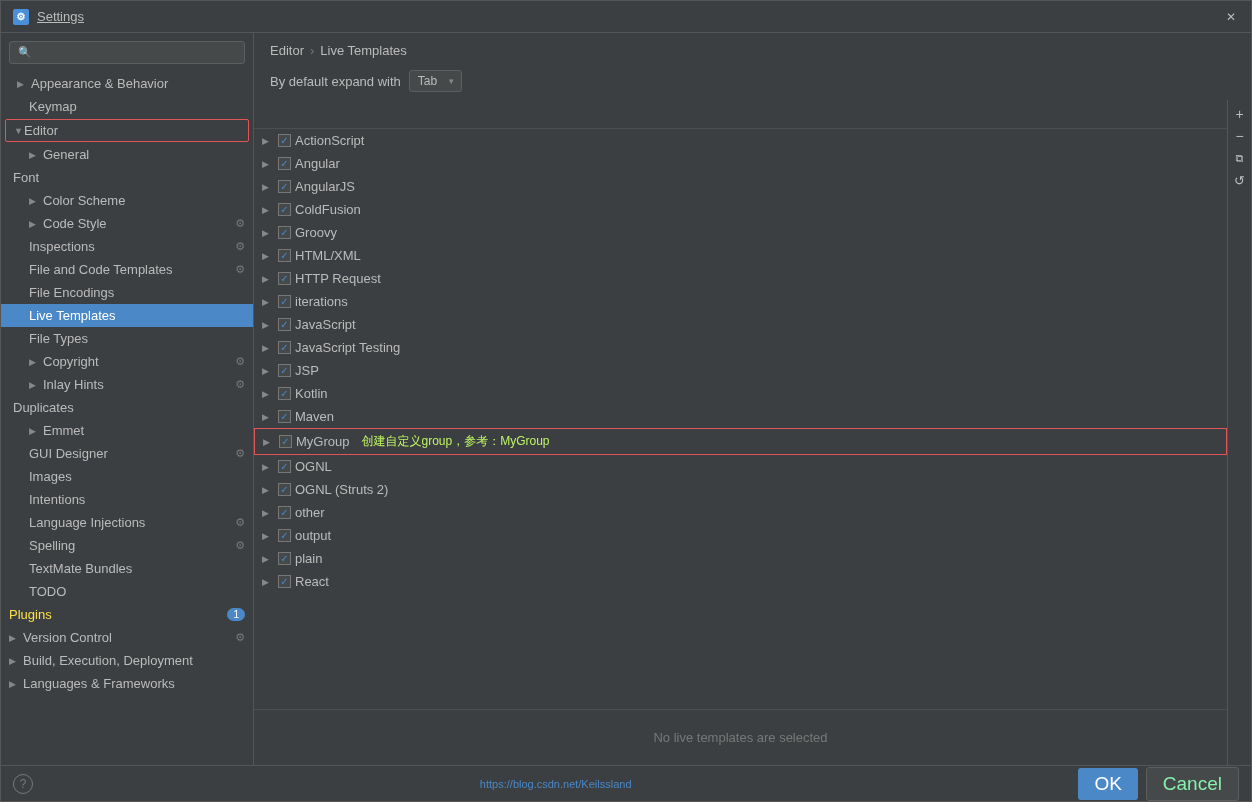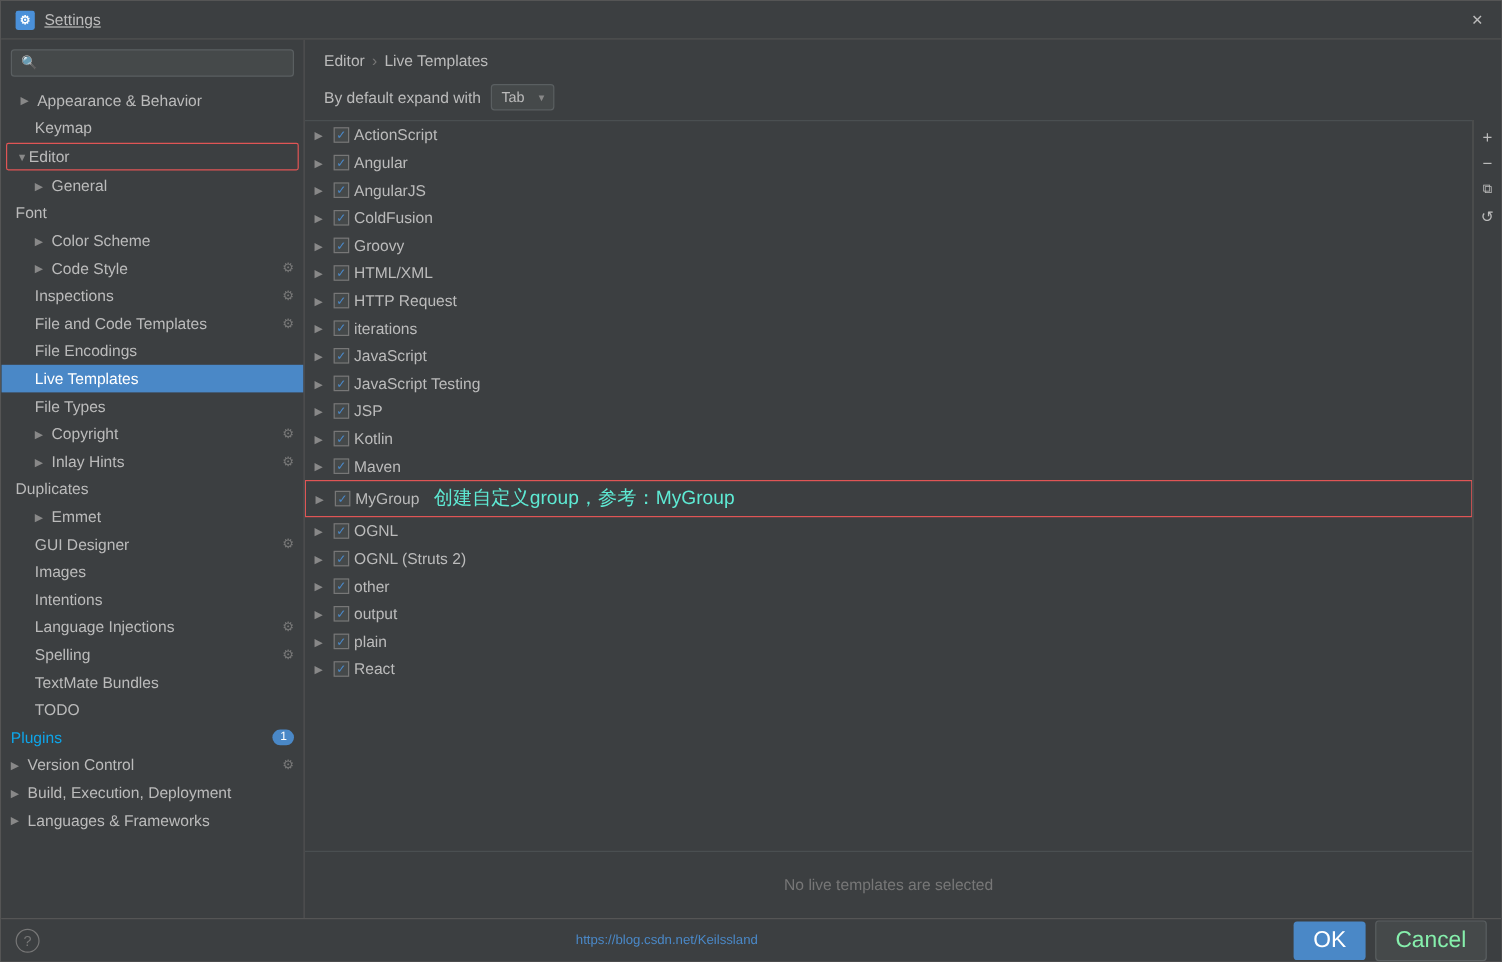--- a/index.html
+++ b/index.html
@@ -227,20 +227,21 @@
       position: absolute;
       right: 6px;
     }
 
     
     .template-list-area {
       flex: 1;
       display: flex;
       flex-direction: column;
       overflow: hidden;
+      margin-top: 28px;
     }
 
     .template-scroll {
       flex: 1;
       overflow-y: auto;
       overflow-x: hidden;
       border-top: 1px solid #4a4f51;
       border-bottom: 1px solid #4a4f51;
     }
 
@@ -284,22 +285,22 @@
       font-size: 10px;
       color: #4a88c7;
     }
 
     .template-name {
       font-size: 13px;
       color: #bbbbbb;
     }
 
     .template-annotation {
-      font-size: 16px;
-      color: #5eead4;
+      font-size: 12px;
+      color: #bef264;
       margin-left: 8px;
     }
 
     .no-template-msg {
       flex-shrink: 0;
       padding: 20px;
       text-align: center;
       color: #777;
       font-size: 13px;
     }
@@ -507,21 +508,21 @@
 
         <div class="sidebar-item indent2">
           <span>TextMate Bundles</span>
         </div>
 
         <div class="sidebar-item indent2">
           <span>TODO</span>
         </div>
 
         <div style="display:flex; align-items:center; padding:4px 8px; cursor:pointer;">
-          <span style="font-size:13px; color:#0ea5e9;">Plugins</span>
+          <span style="font-size:13px; color:#fde047;">Plugins</span>
           <span class="badge">1</span>
         </div>
 
         <div class="sidebar-group-header">
           <span class="chevron right"></span>
           <span>Version Control</span>
           <span class="settings-icon">⚙</span>
         </div>
 
         <div class="sidebar-group-header">

